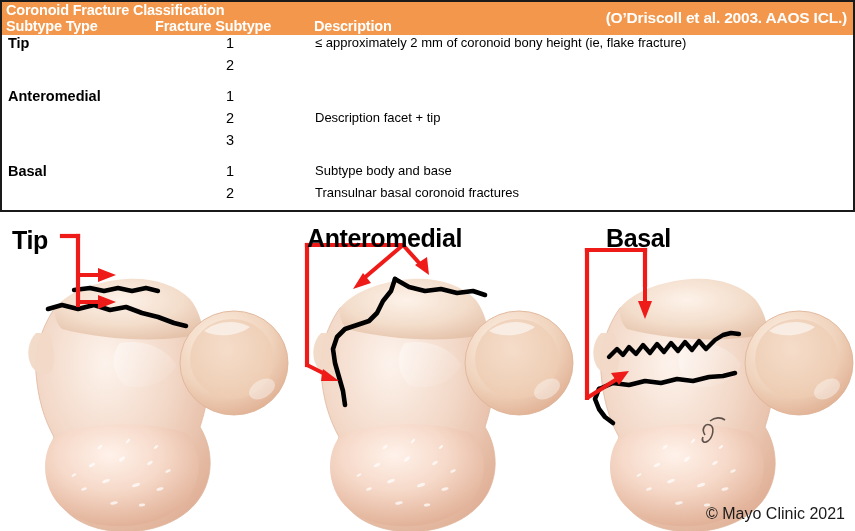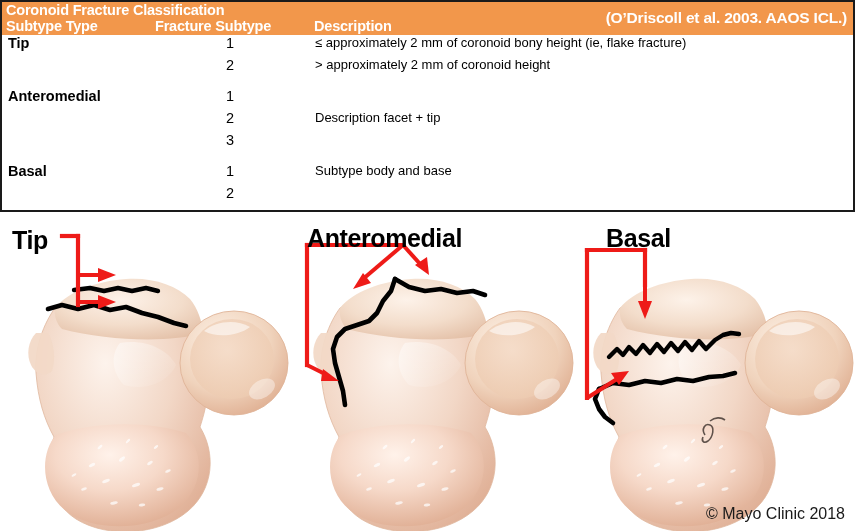--- a/index.html
+++ b/index.html
@@ -149,21 +149,20 @@
 
     <div class="t-row">
       <span class="c-type">Tip</span>
       <span class="c-sub">1</span>
       <span class="c-desc">≤ approximately 2 mm of coronoid bony height (ie, flake fracture)</span>
     </div>
 
     <div class="t-row">
       <span class="c-type"></span>
       <span class="c-sub">2</span>
-      <span class="c-desc">&gt; approximately 2 mm of coronoid height</span>
     </div>
 
     <div class="t-row group-gap">
       <span class="c-type">Anteromedial</span>
       <span class="c-sub">1</span>
     </div>
 
     <div class="t-row">
       <span class="c-type"></span>
       <span class="c-sub">2</span>
@@ -177,20 +176,21 @@
 
     <div class="t-row group-gap">
       <span class="c-type">Basal</span>
       <span class="c-sub">1</span>
       <span class="c-desc">Subtype body and base</span>
     </div>
 
     <div class="t-row">
       <span class="c-type"></span>
       <span class="c-sub">2</span>
+      <span class="c-desc">Transulnar basal coronoid fractures</span>
     </div>
 
   </div>
 </div>
 
 <div id="figure-area">
 
   <svg width="0" height="0" style="position:absolute">
     <defs>
       <radialGradient id="gCoronoid" cx="45%" cy="35%" r="75%">
@@ -430,14 +430,14 @@
 
       <g stroke="#ee1b18" stroke-width="4" fill="none">
         <path d="M22,185 L52,166"></path>
       </g>
       <polygon points="64,158 46,160 54,172" fill="#ee1b18"></polygon>
     </svg>
 
     <div class="panel-label" id="label-basal">Basal</div>
   </div>
 
-  <div id="copyright">© Mayo Clinic 2018</div>
+  <div id="copyright">© Mayo Clinic 2021</div>
 </div>
 
 </body></html>

